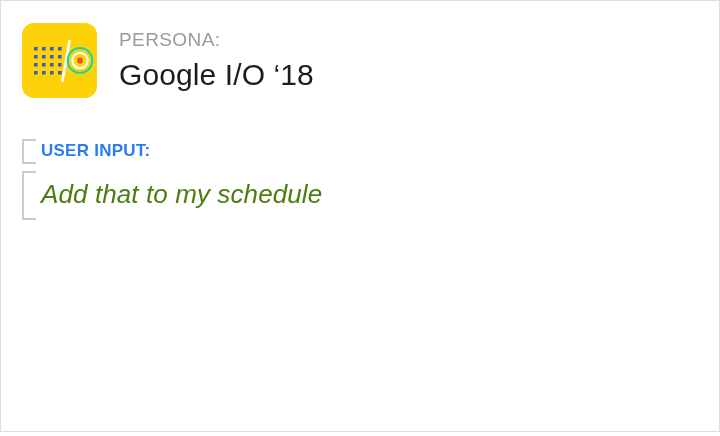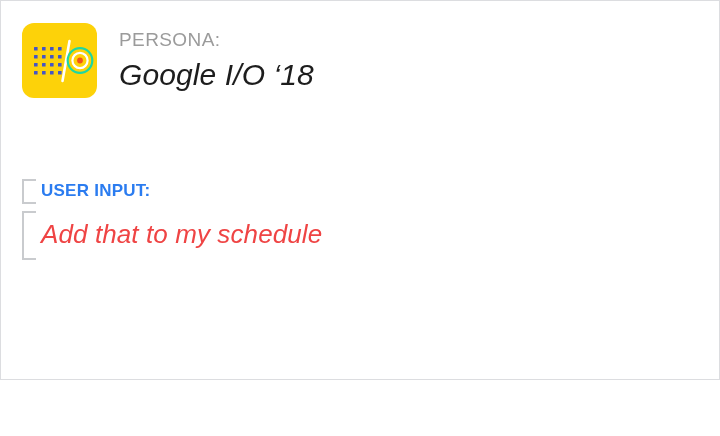--- a/index.html
+++ b/index.html
@@ -8,21 +8,21 @@
     background: #ffffff;
   }
   body {
     font-family: "Liberation Sans", sans-serif;
     -webkit-font-smoothing: antialiased;
   }
 
   .card {
     position: relative;
     width: 720px;
-    height: 380px;
+    height: 432px;
     box-sizing: border-box;
     background: #ffffff;
     border: 1px solid #dcdde0;
     overflow: hidden;
   }
 
   
   .header {
     position: absolute;
     left: 21px;
@@ -55,29 +55,27 @@
     white-space: nowrap;
   }
   .persona-name {
     font-size: 30px;
     color: #1d1d1d;
     font-weight: 400;
     letter-spacing: 0.1px;
     line-height: 1.3;
     margin-top: 3px;
     white-space: nowrap;
-    font-style: italic;
   }
 
   
   .section {
     position: absolute;
     left: 21px;
     right: 40px;
-    margin-top: 40px;
   }
   .section-user   { top: 138px; }
   .section-spoken { top: 252px; }
 
   .bracket-block {
     position: relative;
     padding-left: 19px;
   }
   .bracket-block + .bracket-block { margin-top: 7px; }
 
@@ -108,21 +106,21 @@
     letter-spacing: 0.25px;
     color: #2b7cf0;
     line-height: 1;
     padding: 3px 0 5px 0;
     white-space: nowrap;
   }
 
   .block-body {
     font-size: 26px;
     font-style: italic;
-    color: #ef4444;
+    color: #4d7c0f;
     line-height: 1.33;
     letter-spacing: 0.1px;
     padding: 6px 0 8px 0;
   }
 </style>
 </head>
 <body>
 
 <div class="card">
 

